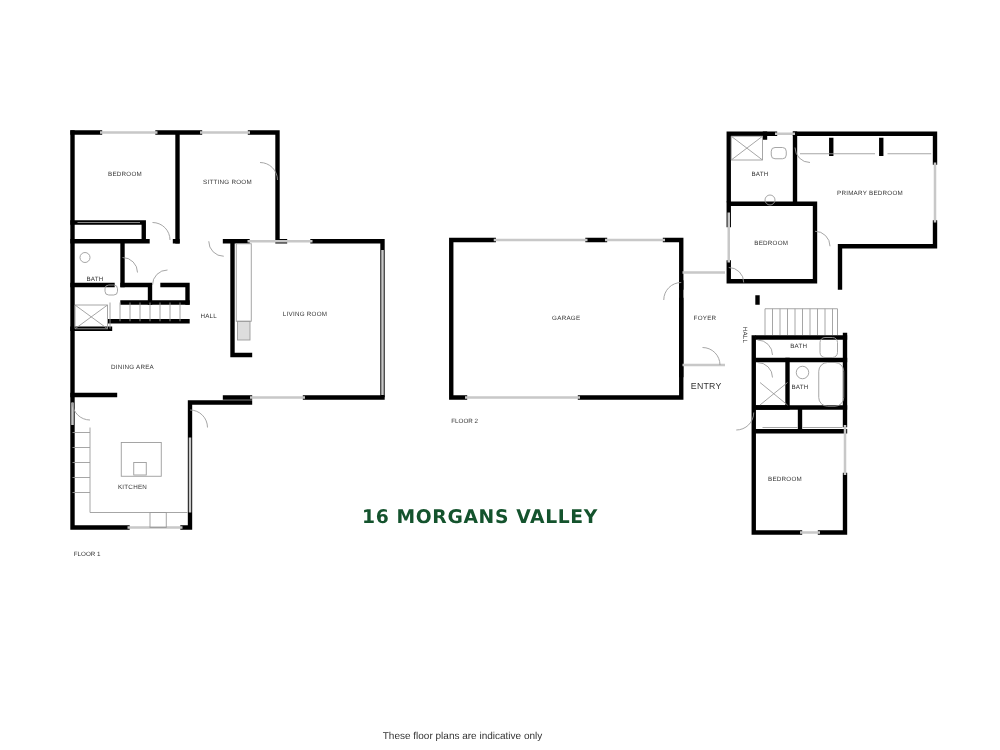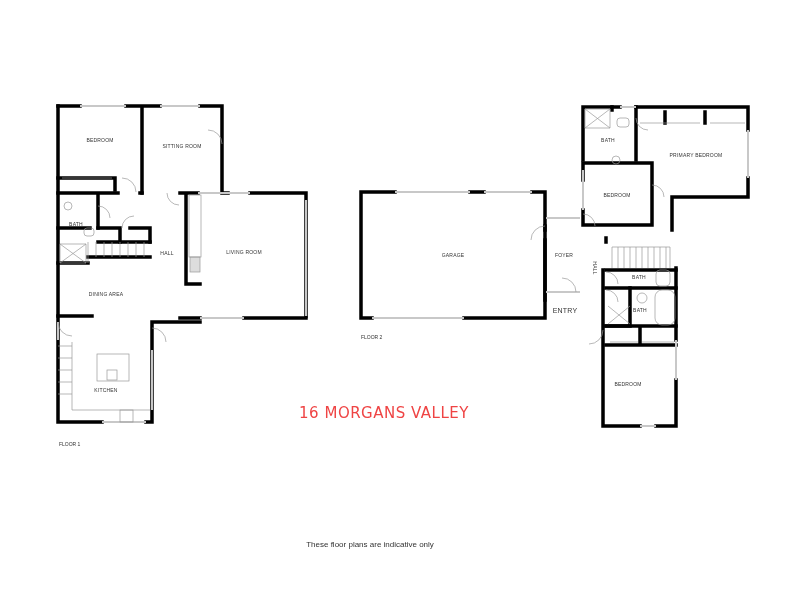--- a/index.html
+++ b/index.html
@@ -1,20 +1,20 @@
 <!DOCTYPE html>
 <html><head>
 <meta charset="utf-8">
 <style>
   html, body { margin:0; padding:0; background:#ffffff; }
   body { width:800px; height:600px; position:relative; overflow:hidden; font-family:"Liberation Sans", sans-serif; }
   svg { position:absolute; left:0; top:0; }
   .lbl { position:absolute; font-size:5px; color:#333; letter-spacing:0.2px; white-space:nowrap; transform:translate(-50%,-50%); font-family:"Liberation Sans", sans-serif; }
-  .title { position:absolute; left:384px; top:413px; transform:translate(-50%,-50%); font-size:15px; color:#ef4444; letter-spacing:0.5px; font-family:"DejaVu Sans", sans-serif; font-weight:400; white-space:nowrap; }
-  .note { position:absolute; left:370px; top:544px; transform:translate(-50%,-50%); font-size:8px; color:#333; white-space:nowrap; }
+  .title { position:absolute; left:384px; top:413px; transform:translate(-50%,-50%); font-size:15px; color:#14532d; letter-spacing:0.5px; font-family:"DejaVu Sans", sans-serif; font-weight:700; white-space:nowrap; }
+  .note { position:absolute; left:370px; top:589px; transform:translate(-50%,-50%); font-size:8px; color:#333; white-space:nowrap; }
   .floor { position:absolute; font-size:5px; color:#333; white-space:nowrap; }
   .vert { transform:translate(-50%,-50%) rotate(90deg); }
   .entry { font-size:7px; }
 </style>
 </head>
 <body>
 
 <svg width="800" height="600" viewBox="0 0 800 600">
   <g stroke="#000" stroke-width="3.5" fill="none" stroke-linecap="square">
 

